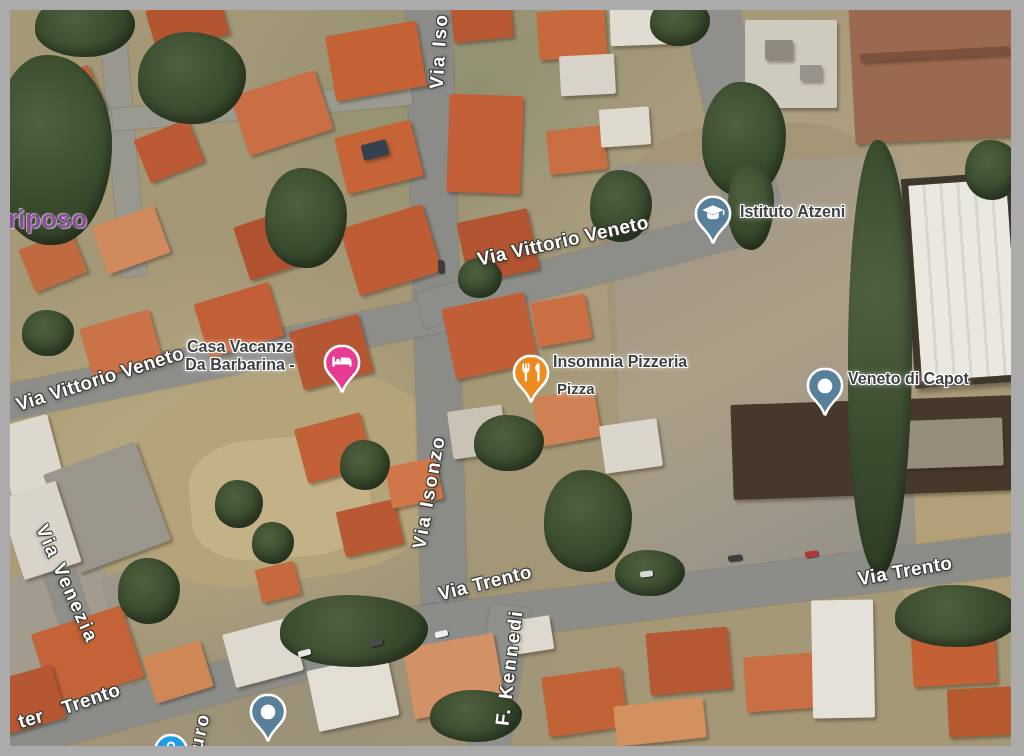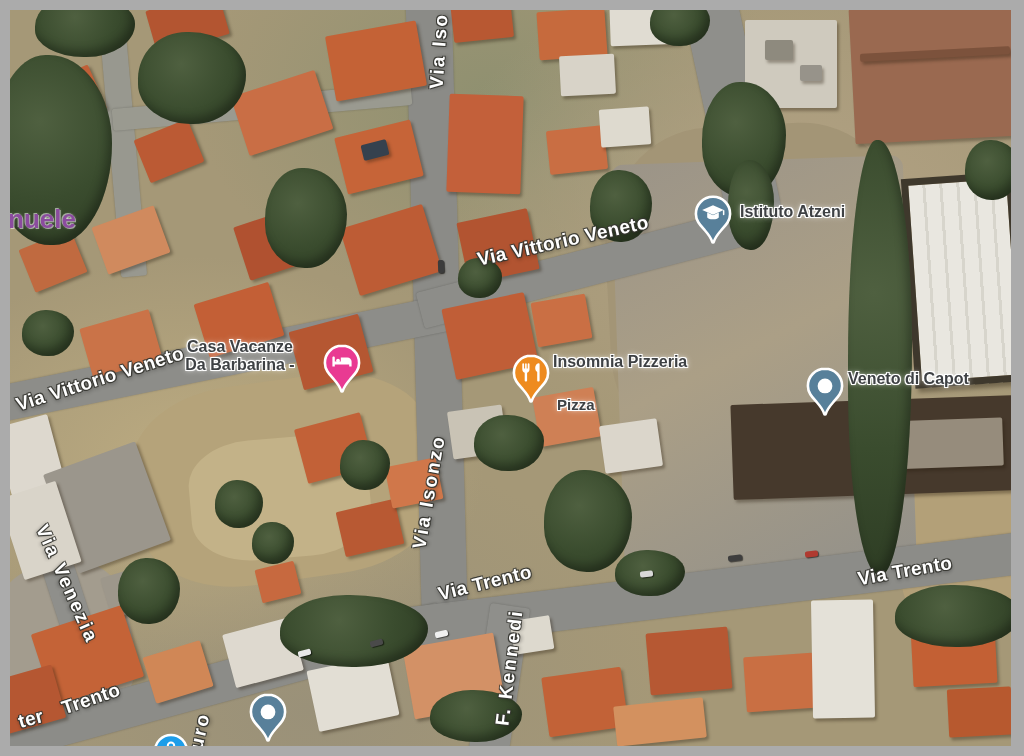--- a/index.html
+++ b/index.html
@@ -158,41 +158,41 @@
   <div class="lbl street" style="left:-5px;top:358px;width:190px;transform:rotate(-17.5deg)">Via Vittorio Veneto</div>
   <div class="lbl street" style="left:458px;top:220px;width:190px;transform:rotate(-12.5deg)">Via Vittorio Veneto</div>
   <div class="lbl street vert" style="left:-8px;top:563px;width:130px;transform:rotate(66deg)">Via Venezia</div>
   <div class="lbl street" style="left:-4px;top:698px;width:50px;transform:rotate(-15deg)">ter</div>
   <div class="lbl street" style="left:36px;top:678px;width:90px;transform:rotate(-19deg)">Trento</div>
   <div class="lbl street" style="left:420px;top:562px;width:110px;transform:rotate(-14deg)">Via Trento</div>
   <div class="lbl street" style="left:840px;top:550px;width:110px;transform:rotate(-10deg)">Via Trento</div>
   <div class="lbl street vert" style="left:444px;top:650px;width:110px;transform:rotate(-83deg)">F. Kennedi</div>
   <div class="lbl street vert" style="left:160px;top:710px;width:60px;transform:rotate(-78deg)">uro</div>
 
-  <div class="lbl area-label" style="left:-2px;top:195px">nuele</div>
+  <div class="lbl area-label" style="left:-2px;top:195px">riposo</div>
 
   <svg class="pin" width="38" height="50" viewBox="0 0 38 50" style="left:684px;top:185px">
     <path d="M19 1.8 C9.4 1.8 1.9 9.3 1.9 18.9 C1.9 25.9 6.4 30.3 11 35.5 C14 38.9 16.9 42.8 18.2 46.8 C18.5 47.8 19.5 47.8 19.8 46.8 C21.1 42.8 24 38.9 27 35.5 C31.6 30.3 36.1 25.9 36.1 18.9 C36.1 9.3 28.6 1.8 19 1.8 Z" stroke="#ffffff" stroke-width="2.6" fill="#58809a"></path>
     <g fill="#ffffff">
       <polygon points="19,10.2 29.8,15 19,19.8 8.2,15"></polygon>
       <path d="M13.2 17.6 v4.3 c0 1.3 2.6 2.4 5.8 2.4 s5.8 -1.1 5.8 -2.4 v-4.3 l-5.8 2.6 z"></path>
       <rect x="28.9" y="15" width="1.5" height="5.2" rx="0.75"></rect>
     </g>
   </svg>
   <div class="lbl poi-label" style="left:730px;top:193px">Istituto Atzeni</div>
 
   <svg class="pin" width="38" height="50" viewBox="0 0 38 50" style="left:502px;top:344px">
     <path d="M19 1.8 C9.4 1.8 1.9 9.3 1.9 18.9 C1.9 25.9 6.4 30.3 11 35.5 C14 38.9 16.9 42.8 18.2 46.8 C18.5 47.8 19.5 47.8 19.8 46.8 C21.1 42.8 24 38.9 27 35.5 C31.6 30.3 36.1 25.9 36.1 18.9 C36.1 9.3 28.6 1.8 19 1.8 Z" stroke="#ffffff" stroke-width="2.6" fill="#ee8b1f"></path>
     <g fill="#ffffff">
       <path d="M11.2 9.2 c-.5 0 -.9 .4 -.9 .9 v5.5 c0 1.5 1 2.8 2.4 3.2 v7.6 c0 .7 .5 1.2 1.2 1.2 s1.2 -.5 1.2 -1.2 v-7.6 c1.4 -.4 2.4 -1.7 2.4 -3.2 v-5.5 c0 -.5 -.4 -.9 -.9 -.9 s-.9 .4 -.9 .9 v4.4 h-1 v-4.4 c0 -.5 -.4 -.9 -.8 -.9 s-.8 .4 -.8 .9 v4.4 h-1 v-4.4 c0 -.5 -.4 -.9 -.9 -.9 z"></path>
       <path d="M26.5 9.2 c-1.9 .3 -3.3 2.4 -3.3 4.8 0 1.8 .8 3.3 2 4 v8.4 c0 .7 .5 1.2 1.2 1.2 s1.2 -.5 1.2 -1.2 V10.2 c0 -.6 -.5 -1.1 -1.1 -1 z"></path>
     </g>
   </svg>
   <div class="lbl poi-label" style="left:543px;top:343px">Insomnia Pizzeria</div>
-  <div class="lbl poi-label poi-sub" style="left:547px;top:386px">Pizza</div>
+  <div class="lbl poi-label poi-sub" style="left:547px;top:370px">Pizza</div>
 
   <svg class="pin" width="38" height="50" viewBox="0 0 38 50" style="left:313px;top:334px">
     <path d="M19 1.8 C9.4 1.8 1.9 9.3 1.9 18.9 C1.9 25.9 6.4 30.3 11 35.5 C14 38.9 16.9 42.8 18.2 46.8 C18.5 47.8 19.5 47.8 19.8 46.8 C21.1 42.8 24 38.9 27 35.5 C31.6 30.3 36.1 25.9 36.1 18.9 C36.1 9.3 28.6 1.8 19 1.8 Z" stroke="#ffffff" stroke-width="2.6" fill="#e93a92"></path>
     <g fill="#ffffff">
       <path d="M10.6 12.4 c-.7 0 -1.2 .5 -1.2 1.2 v9 h2.4 v-2 h14.4 v2 h2.4 v-5 c0 -2.3 -1.9 -4.2 -4.2 -4.2 h-6.6 v4 h-6 v-3.8 c0 -.7 -.5 -1.2 -1.2 -1.2 z"></path>
       <circle cx="15" cy="16.6" r="1.9"></circle>
     </g>
   </svg>
   <div class="lbl poi-label" style="left:150px;top:328px;width:160px;text-align:center">
     <div>Casa Vacanze</div>

